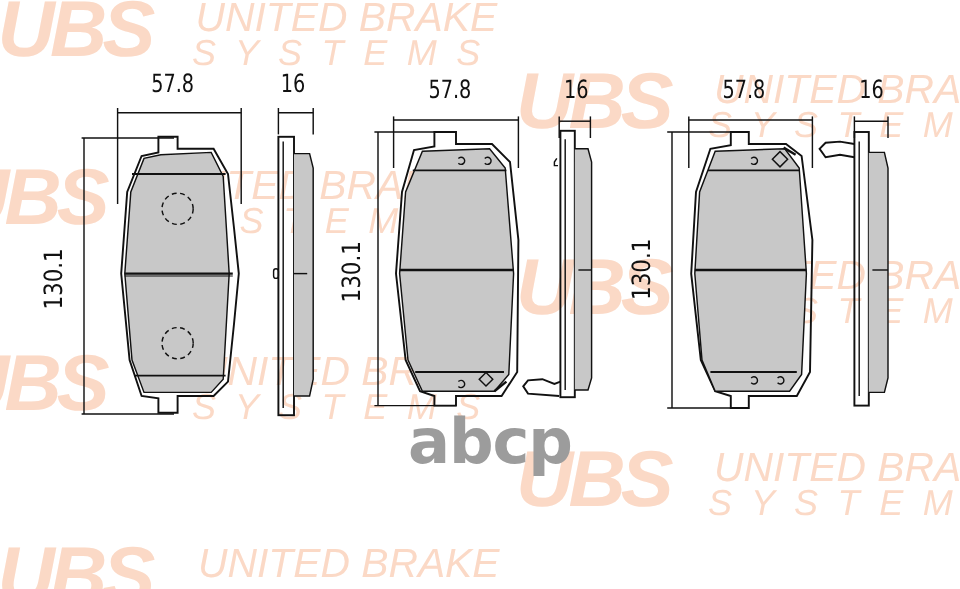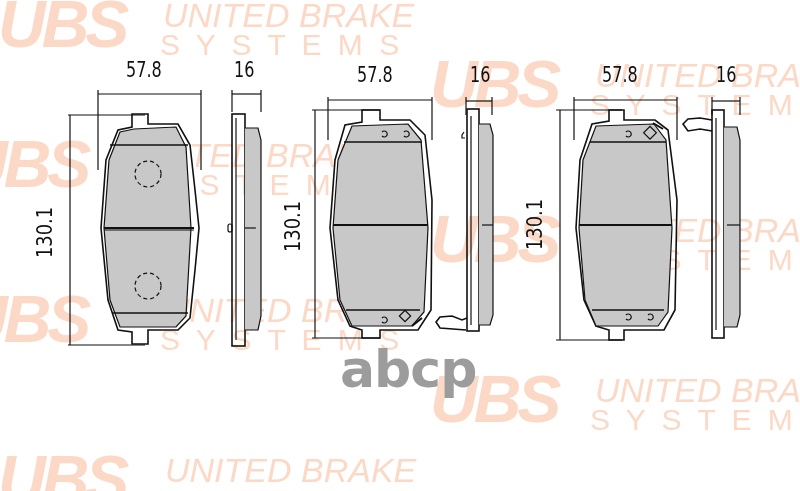--- a/index.html
+++ b/index.html
@@ -1,20 +1,20 @@
 <!DOCTYPE html>
 <html><head>
 <meta charset="utf-8">
 <style>
   html, body { margin:0; padding:0; background:#ffffff; }
   body { width:800px; height:491px; position:relative; overflow:hidden; font-family:"Liberation Sans", sans-serif; }
   .wm { position:absolute; color:#fbd9c6; pointer-events:none; white-space:nowrap; }
   .wm .logo { position:absolute; font-style:italic; font-weight:bold; letter-spacing:-4px; }
   .wm .l1 { position:absolute; font-style:italic; }
-  .wm .l2 { position:absolute; }
+  .wm .l2 { position:absolute; font-style:italic; }
   .dim { position:absolute; font-family:"DejaVu Sans Condensed","DejaVu Sans", sans-serif; font-size:21px; color:#111; transform:scaleX(0.85); transform-origin:left top; }
   .dimv { position:absolute; font-family:"DejaVu Sans", sans-serif; font-size:21px; color:#111; transform:rotate(-90deg) scaleX(0.85); transform-origin:left top; }
   svg.draw { position:absolute; left:0; top:0; }
   .abcp { position:absolute; left:340px; top:339px; font-family:"DejaVu Sans", sans-serif; font-weight:bold; font-size:52px; color:#9c9c9c; letter-spacing:-1px; }
 </style>
 </head>
 <body>
 
 <div class="wm" style="left:0;top:0;">
   <span class="logo" style="left:-2px;top:-14px;font-size:66px;">UBS</span>

